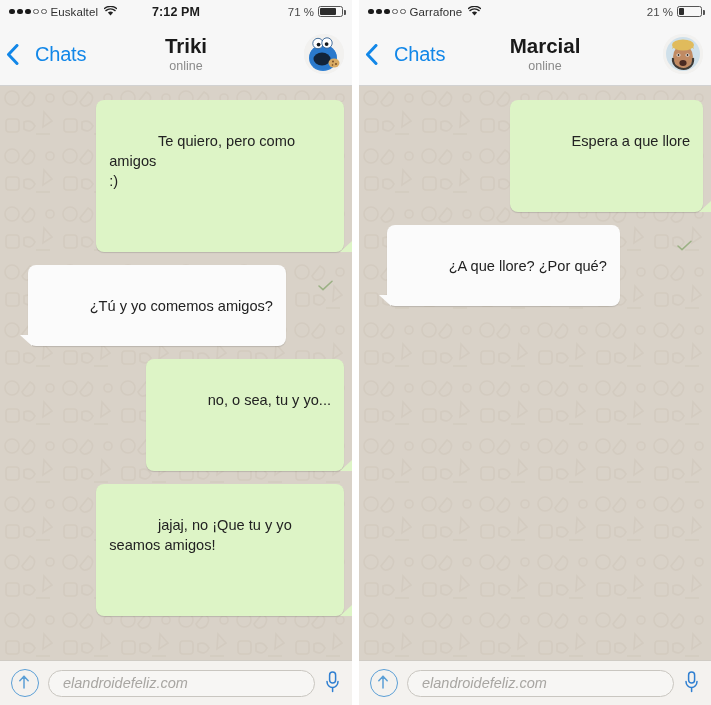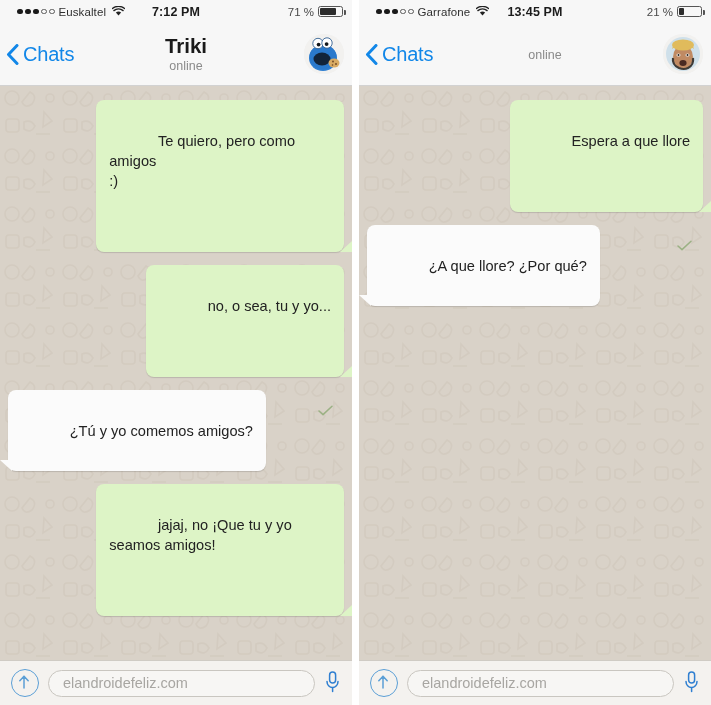--- a/index.html
+++ b/index.html
@@ -13,40 +13,40 @@
   .phone.left{width:352px;}
   .divider{width:7px;background:#ffffff;}
   .phone.right{width:352px;}
 
   
   .statusbar{
     height:23px;flex:0 0 23px;background:#f7f7f7;
     display:flex;align-items:center;position:relative;
     font-size:11.5px;color:#2b2b2b;
   }
-  .sb-left{display:flex;align-items:center;gap:4px;padding-left:9px;margin-left:8px;}
+  .sb-left{display:flex;align-items:center;gap:4px;padding-left:9px;}
   .dots{display:flex;align-items:center;gap:2.5px;}
   .dot{width:5.5px;height:5.5px;border-radius:50%;background:#1a1a1a;}
   .dot.empty{background:transparent;border:1px solid #5a5a5a;width:3.5px;height:3.5px;}
   .carrier{font-size:11.5px;color:#303030;letter-spacing:.1px;}
   .wifi{width:13px;height:11px;position:relative;margin-left:2px;}
   .sb-center{position:absolute;left:0;right:0;text-align:center;font-size:12.5px;font-weight:bold;color:#1c1c1c;letter-spacing:.1px;}
   .sb-right{margin-left:auto;display:flex;align-items:center;gap:4px;padding-right:9px;}
   .pct{font-size:11.5px;color:#4a4a4a;margin-left:44px;}
   .batt{width:25px;height:11px;border:1px solid #555;border-radius:2.5px;position:relative;box-sizing:border-box;}
   .batt:after{content:"";position:absolute;right:-3.5px;top:3px;width:2px;height:5px;background:#555;border-radius:0 1px 1px 0;}
   .batt .fill{position:absolute;left:1px;top:1px;bottom:1px;background:#2c2c2c;border-radius:1px;}
 
   
   .navbar{
     height:62px;flex:0 0 62px;background:#f7f7f7;
     display:flex;align-items:center;position:relative;
     border-bottom:1px solid #d2d2d2;
   }
-  .back{display:flex;align-items:center;gap:4px;padding-left:6px;cursor:pointer;z-index:2;}
+  .back{display:flex;align-items:center;gap:16px;padding-left:6px;cursor:pointer;z-index:2;}
   .chev{width:13px;height:21px;position:relative;}
   .back-label{font-size:20px;color:#1287e8;letter-spacing:-.2px;}
   .nav-center{position:absolute;left:3px;right:0;text-align:center;pointer-events:none;padding-left:17px;}
   .nav-title{font-size:20.5px;font-weight:bold;color:#1a1a1a;line-height:23px;}
   .nav-sub{font-size:12.5px;color:#8a8a8a;line-height:16px;margin-top:1px;}
   .avatar{
     position:absolute;right:8px;top:11px;width:40px;height:40px;border-radius:50%;
     overflow:hidden;z-index:2;cursor:pointer;background:#f0f0f0;
   }
 
@@ -58,21 +58,21 @@
   .chat .pattern{position:absolute;inset:0;opacity:.5;}
   .msgs{position:relative;padding:14px 8px 6px 8px;display:flex;flex-direction:column;}
   .row{display:flex;margin-bottom:13px;}
   .row.out{justify-content:flex-end;}
   .row.in{justify-content:flex-start;}
   .bubble{
     position:relative;max-width:74%;
     border-radius:8px;padding:11px 13px 10px 13px;
     font-size:14.6px;line-height:20px;color:#222;
     box-shadow:0 1px 1px rgba(0,0,0,.14);
-    word-wrap:break-word;white-space:pre-wrap;
+    word-wrap:break-word;white-space:pre-wrap;margin-left:20px;
   }
   .bubble.out{background:#ddf4c6;padding-bottom:21px;}
   .bubble.in{background:#fbfbfb;}
   .bubble.out:after{
     content:"";position:absolute;right:-8px;bottom:0;
     width:0;height:0;border-style:solid;
     border-width:0 0 11px 12px;border-color:transparent transparent #ddf4c6 transparent;
   }
   .bubble.in:after{
     content:"";position:absolute;left:-8px;bottom:0;
@@ -90,21 +90,21 @@
   .circ-btn{
     width:26px;height:26px;border-radius:50%;border:1.3px solid #5b9fd6;
     flex:0 0 26px;position:relative;cursor:pointer;background:transparent;
   }
   .textfield{
     flex:1 1 auto;height:27px;border:1px solid #c9c6c0;border-radius:14px;
     background:#f7f6f4;display:flex;align-items:center;padding:0 12px;box-sizing:border-box;
   }
   .textfield input{
     border:0;outline:0;background:transparent;width:100%;
-    font-family:inherit;font-size:14.5px;color:#9a9a9a;
+    font-family:inherit;font-size:14.5px;color:#9a9a9a;font-style:italic;
   }
   .textfield input::placeholder{color:#a8a6a2;}
   .mic{width:17px;height:26px;flex:0 0 17px;cursor:pointer;position:relative;}
   .whitepad{background:#fff;flex:1 1 auto;}
 </style>
 </head>
 <body>
 
 <div class="screens">
 
@@ -192,37 +192,37 @@
 :)</span>
             <span class="tick">
               <svg width="15" height="11" viewBox="0 0 15 11">
                   <path d="M1 6 L5 9.6 L14 1.2" stroke="#9bb184" stroke-width="1.5" fill="none" stroke-linecap="round" stroke-linejoin="round"></path>
                 </svg>
             </span>
           </div>
         </div>
 
 
+        <div class="row in">
+          <div class="bubble in">
+            <span>¿Tú y yo comemos amigos?</span>
+          </div>
+        </div>
+
         <div class="row out">
           <div class="bubble out" style="max-width:66%">
             <span>no, o sea, tu y yo...</span>
             <span class="tick">
               <svg width="15" height="11" viewBox="0 0 15 11">
                   <path d="M1 6 L5 9.6 L14 1.2" stroke="#9bb184" stroke-width="1.5" fill="none" stroke-linecap="round" stroke-linejoin="round"></path>
                 </svg>
             </span>
           </div>
         </div>
 
-        <div class="row in">
-          <div class="bubble in">
-            <span>¿Tú y yo comemos amigos?</span>
-          </div>
-        </div>
-
         <div class="row out">
           <div class="bubble out" style="max-width:66%">
             <span>jajaj, no ¡Que tu y yo seamos amigos!</span>
             
           </div>
         </div>
 
       </div>
     </div>
 
@@ -260,39 +260,39 @@
         </div>
         <span class="carrier">Garrafone</span>
         <span class="wifi">
           <svg width="13" height="11" viewBox="0 0 13 11">
             <path d="M6.5 9.6 L3.9 6.6 a4 4 0 0 1 5.2 0 Z" fill="#222"></path>
             <path d="M1.9 4.6 a7 7 0 0 1 9.2 0" stroke="#222" stroke-width="1.4" fill="none" stroke-linecap="round"></path>
             <path d="M0.4 2.5 a9.5 9.5 0 0 1 12.2 0" stroke="#222" stroke-width="1.3" fill="none" stroke-linecap="round"></path>
           </svg>
         </span>
       </div>
-      <div class="sb-center">13:45 PM</div>
       <div class="sb-right">
         <span class="pct">21 %</span>
         <span class="batt">
             <i class="fill" style="width:21%"></i>
           </span>
       </div>
     </div>
 
     <div class="navbar">
       <div class="back">
         <span class="chev">
           <svg width="13" height="21" viewBox="0 0 13 21">
             <path d="M11 1.5 L2.5 10.5 L11 19.5" stroke="#1287e8" stroke-width="3" fill="none" stroke-linecap="round" stroke-linejoin="round"></path>
           </svg>
         </span>
         <span class="back-label">Chats</span>
       </div>
       <div class="nav-center">
+        <div class="nav-title">Marcial</div>
         <div class="nav-sub">online</div>
       </div>
       <div class="avatar">
         <svg width="40" height="40" viewBox="0 0 40 40">
           <rect width="40" height="40" fill="#f2f1ef"></rect>
           <circle cx="20" cy="20" r="17" fill="#cfe0ea"></circle>
           <ellipse cx="20" cy="23" rx="10" ry="12" fill="#c08a63"></ellipse>
           <path d="M9 15 q11 -9 22 0 q-2 -9 -11 -9 q-9 0 -11 9 z" fill="#e0bb5c"></path>
           <ellipse cx="20" cy="11" rx="11" ry="5.5" fill="#e0bb5c"></ellipse>
           <ellipse cx="15.5" cy="21" rx="2" ry="1.5" fill="#f2f2f2"></ellipse>

